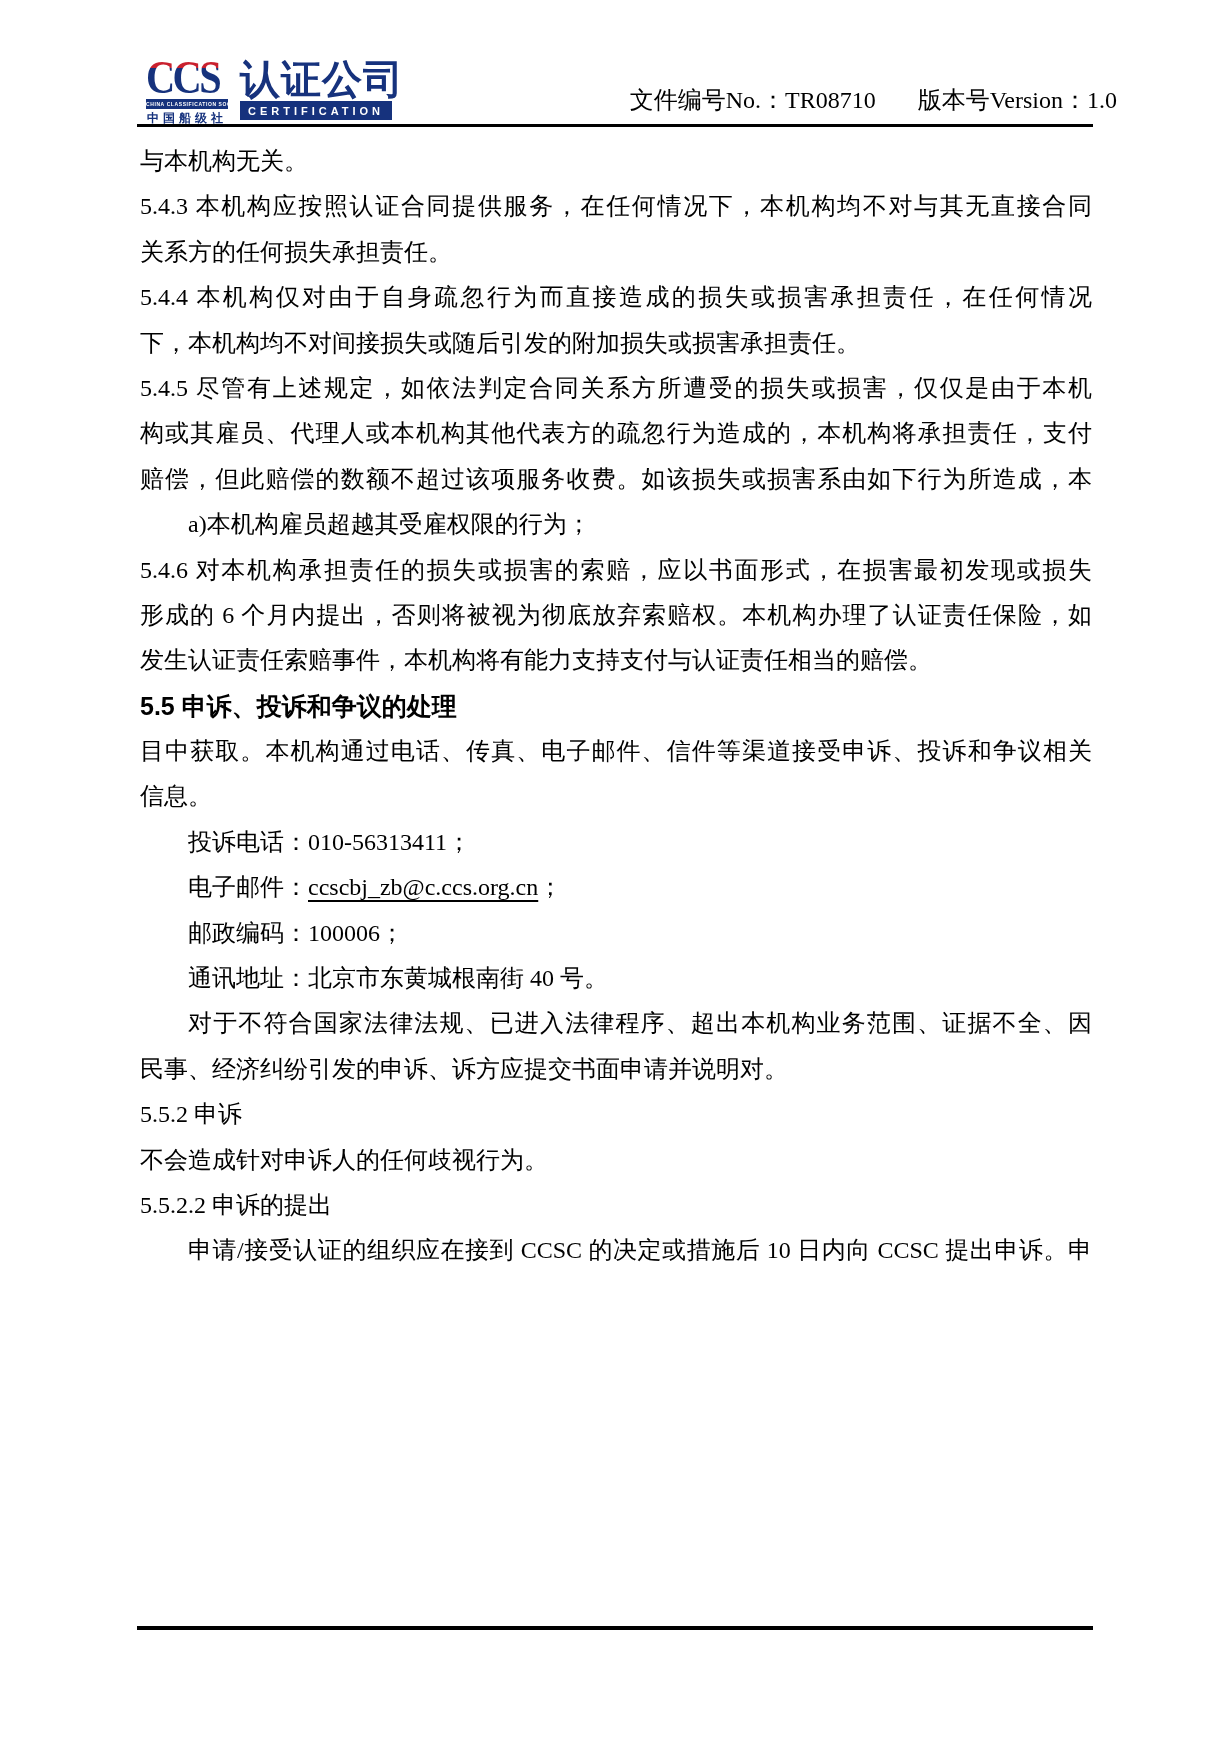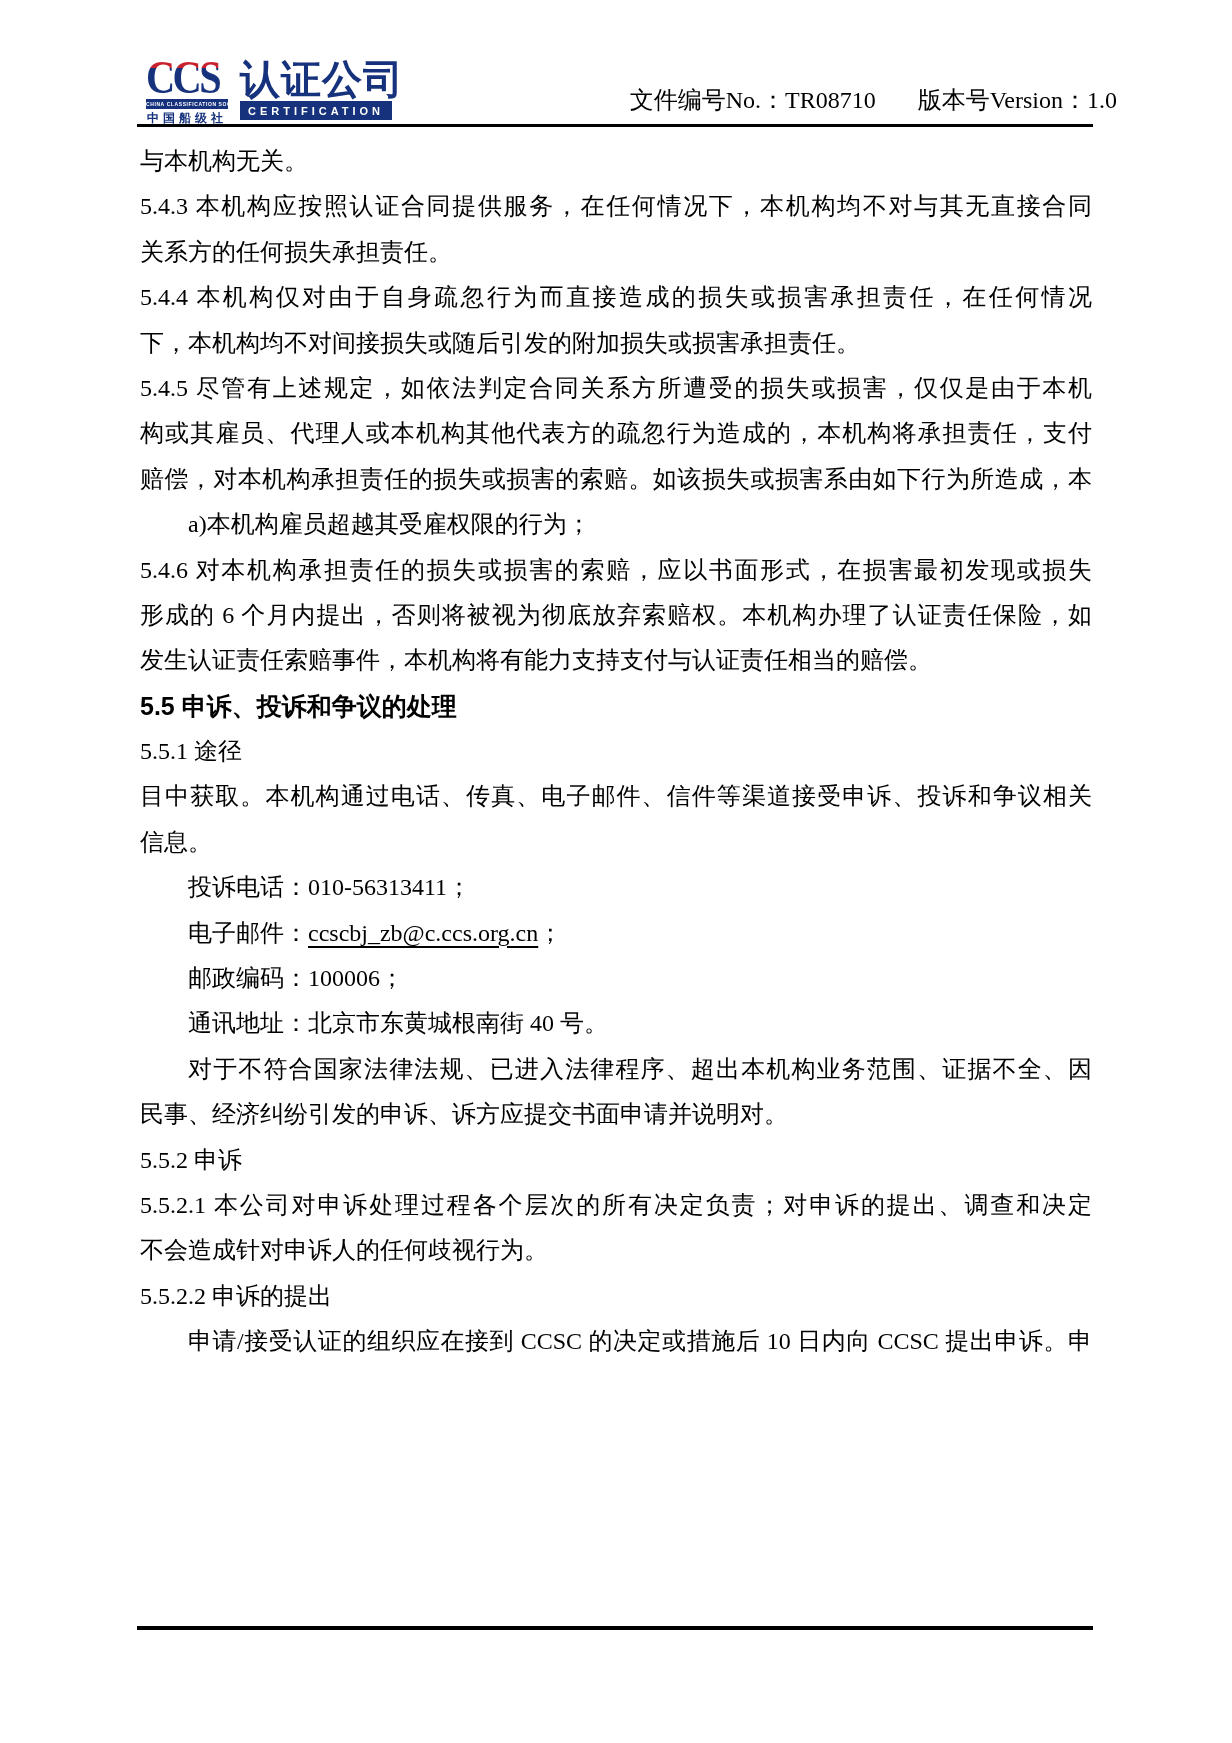--- a/index.html
+++ b/index.html
@@ -110,37 +110,35 @@
   <div class="rule header-rule"></div>
 
   <div class="body-lines">
       <div class="line"><span>与本机构无关。</span></div>
       <div class="line just"><span>5.4.3 本机构应按照认证合同提供服务，在任何情况下，本机构均不对与其无直接合同</span></div>
       <div class="line"><span>关系方的任何损失承担责任。</span></div>
       <div class="line just"><span>5.4.4 本机构仅对由于自身疏忽行为而直接造成的损失或损害承担责任，在任何情况</span></div>
       <div class="line"><span>下，本机构均不对间接损失或随后引发的附加损失或损害承担责任。</span></div>
       <div class="line just"><span>5.4.5 尽管有上述规定，如依法判定合同关系方所遭受的损失或损害，仅仅是由于本机</span></div>
       <div class="line just"><span>构或其雇员、代理人或本机构其他代表方的疏忽行为造成的，本机构将承担责任，支付</span></div>
-      <div class="line just"><span>赔偿，对本机构承担责任的损失或损害的索赔。如该损失或损害系由如下行为所造成，本</span></div>
+      <div class="line just"><span>赔偿，但此赔偿的数额不超过该项服务收费。如该损失或损害系由如下行为所造成，本</span></div>
       <div class="line ind"><span>a)本机构雇员超越其受雇权限的行为；</span></div>
       <div class="line just"><span>5.4.6 对本机构承担责任的损失或损害的索赔，应以书面形式，在损害最初发现或损失</span></div>
       <div class="line just"><span>形成的 6 个月内提出，否则将被视为彻底放弃索赔权。本机构办理了认证责任保险，如</span></div>
       <div class="line"><span>发生认证责任索赔事件，本机构将有能力支持支付与认证责任相当的赔偿。</span></div>
       <div class="line bold"><span>5.5 申诉、投诉和争议的处理</span></div>
-      <div class="line"><span>5.5.1 途径</span></div>
       <div class="line just"><span>目中获取。本机构通过电话、传真、电子邮件、信件等渠道接受申诉、投诉和争议相关</span></div>
       <div class="line"><span>信息。</span></div>
       <div class="line ind"><span>投诉电话：010-56313411；</span></div>
       <div class="line ind"><span>电子邮件：</span><span class="u">ccscbj_zb@c.ccs.org.cn</span><span>；</span></div>
       <div class="line ind"><span>邮政编码：100006；</span></div>
       <div class="line ind"><span>通讯地址：北京市东黄城根南街 40 号。</span></div>
       <div class="line ind just"><span>对于不符合国家法律法规、已进入法律程序、超出本机构业务范围、证据不全、因</span></div>
       <div class="line"><span>民事、经济纠纷引发的申诉、诉方应提交书面申请并说明对。</span></div>
       <div class="line"><span>5.5.2 申诉</span></div>
-      <div class="line just"><span>5.5.2.1 本公司对申诉处理过程各个层次的所有决定负责；对申诉的提出、调查和决定</span></div>
       <div class="line"><span>不会造成针对申诉人的任何歧视行为。</span></div>
       <div class="line"><span>5.5.2.2 申诉的提出</span></div>
       <div class="line ind just"><span>申请/接受认证的组织应在接到 CCSC 的决定或措施后 10 日内向 CCSC 提出申诉。申</span></div>
     </div>
 
   <div class="rule footer-rule"></div>
 
 </div>
 
 </body></html>

